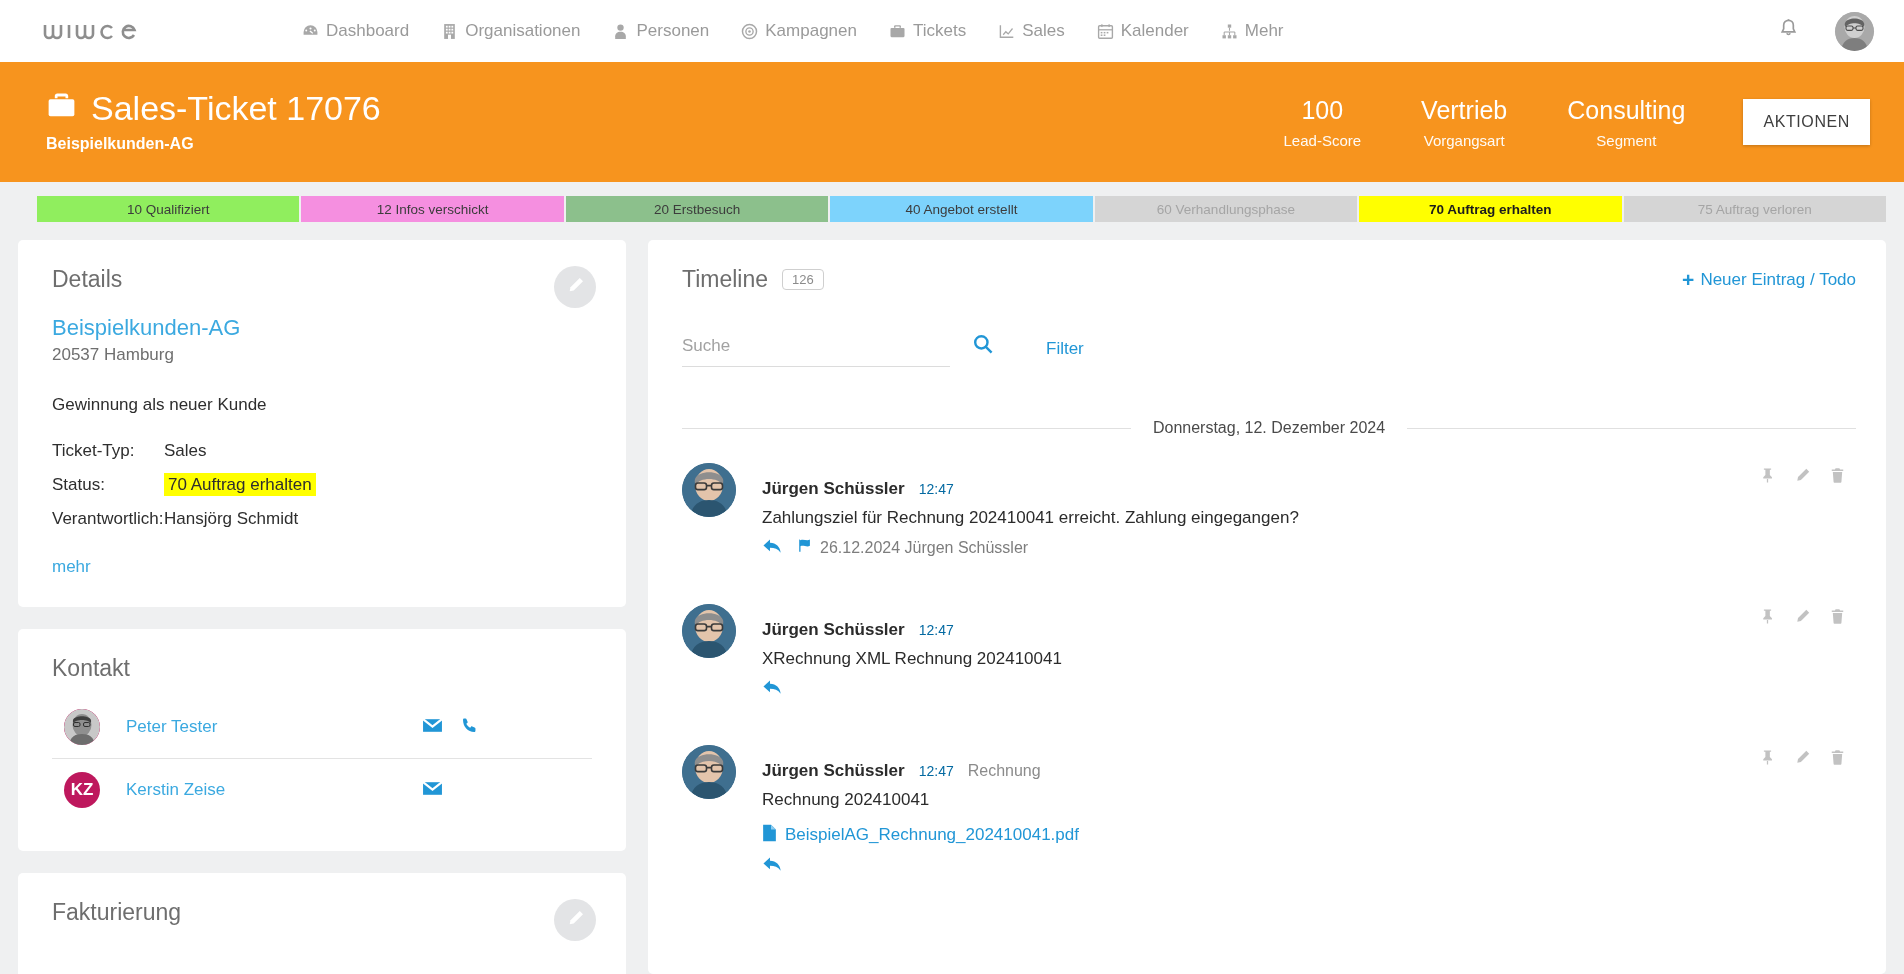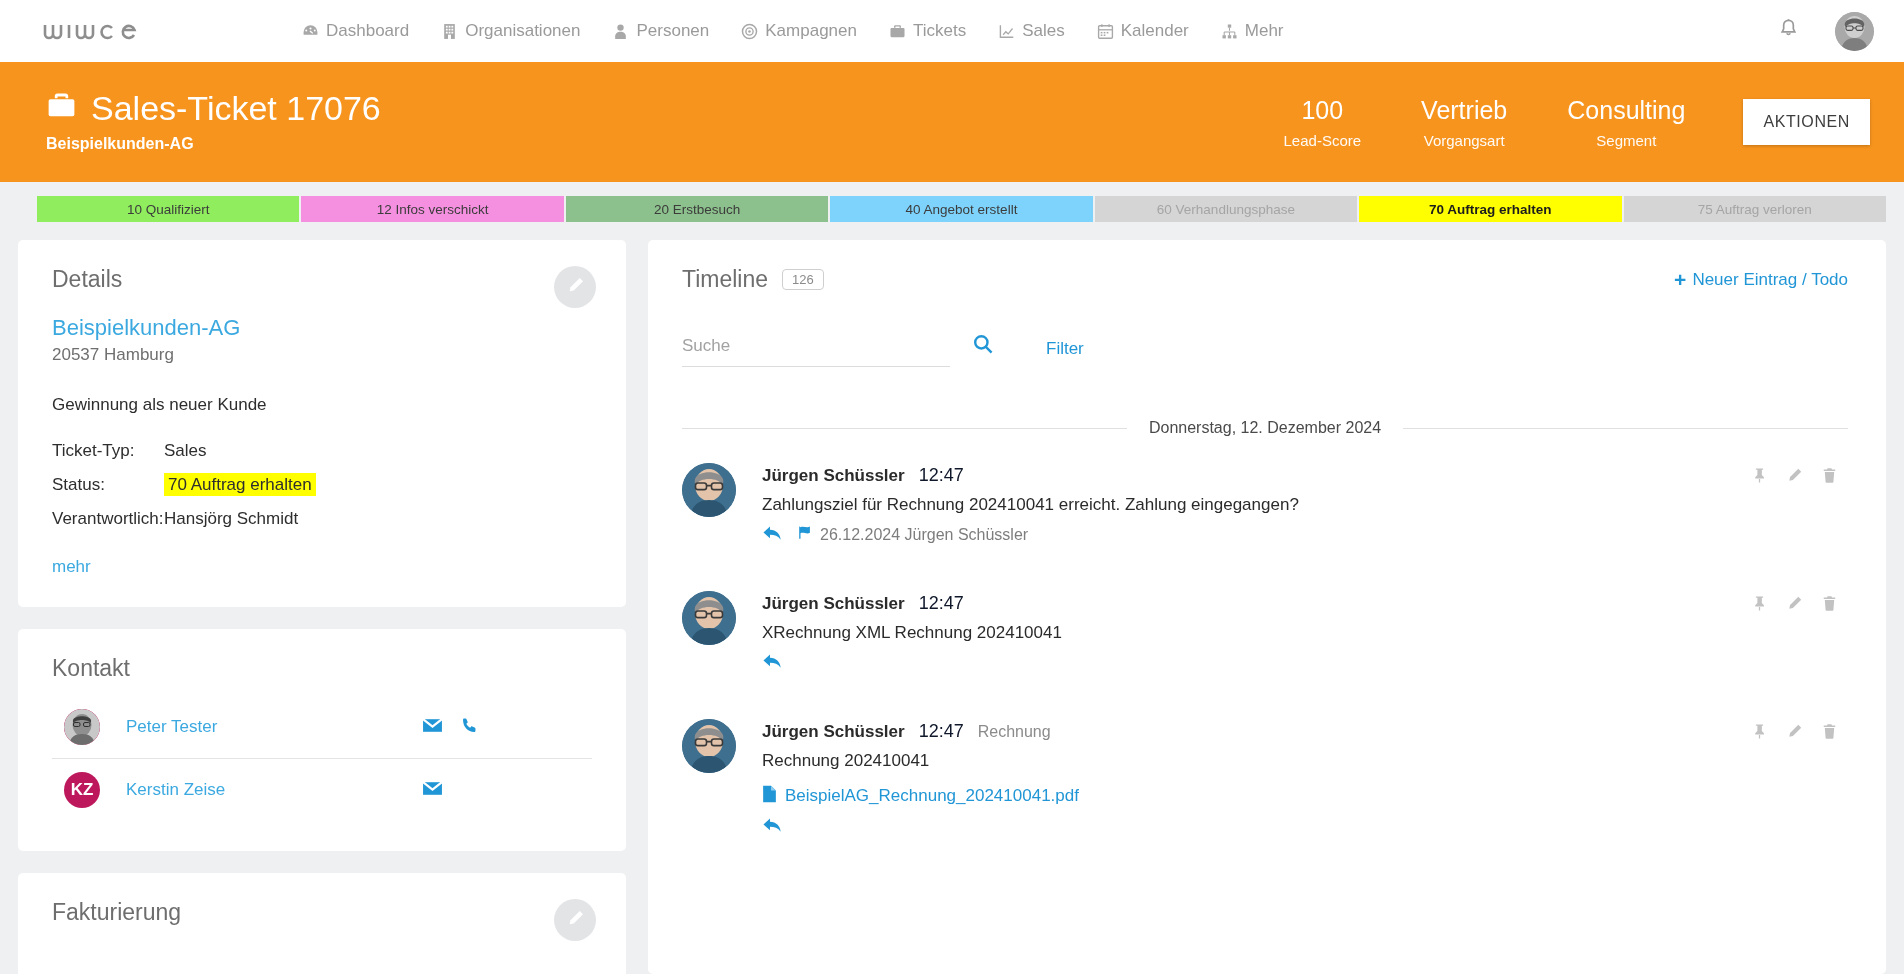--- a/index.html
+++ b/index.html
@@ -164,21 +164,21 @@
   .date-sep .line { flex: 1; height: 1px; background: #e0e0e0; }
 
   .entry { display: flex; margin-top: 26px; position: relative; }
   .entry-av {
     width: 54px; height: 54px; border-radius: 50%;
     overflow: hidden; flex: 0 0 54px; background: #3f6f8f;
   }
   .entry-body { margin-left: 26px; flex: 1; padding-top: 2px; }
   .entry-meta { display: flex; align-items: baseline; gap: 14px; }
   .entry-author { font-size: 17px; font-weight: bold; color: #2b2b2b; }
-  .entry-time { font-size: 18px; color: #0f172a; }
+  .entry-time { font-size: 14px; color: #0369a1; margin-top: 16px; }
   .entry-cat { font-size: 16px; color: #8b8b8b; }
   .entry-text { font-size: 17px; color: #2b2b2b; margin-top: 9px; }
   .entry-file { margin-top: 14px; display: flex; align-items: center; gap: 8px; }
   .entry-file a { color: #2196d6; font-size: 17px; text-decoration: none; cursor: pointer; }
   .entry-file svg { fill: #2196d6; }
   .entry-foot { margin-top: 9px; display: flex; align-items: center; gap: 14px; }
   .entry-foot .reply svg { fill: #2196d6; cursor: pointer; }
   .entry-todo { display: flex; align-items: center; gap: 7px; color: #7d7d7d; font-size: 16px; }
   .entry-todo svg { fill: #2196d6; }
   .entry-acts {
@@ -477,21 +477,21 @@
           <svg width="19" height="19" viewBox="0 0 16 16">
               <path d="M11.6 1.7l2.7 2.7-7.8 7.8-3.4.7.7-3.4z"></path>
             </svg>
         </span>
       </div>
     </div>
 
   </div>
 
   <div class="col-right">
-    <div class="card" style="padding:26px 38px 0 34px; height:100%;">
+    <div class="card" style="padding:26px 30px 0 34px; height:100%;">
 
       <div class="tl-head">
         <span class="card-title">Timeline</span>
         <span class="tl-count">126</span>
         <span class="tl-new">
           <span class="plus">+</span>
           <span>Neuer Eintrag / Todo</span>
         </span>
       </div>
 

